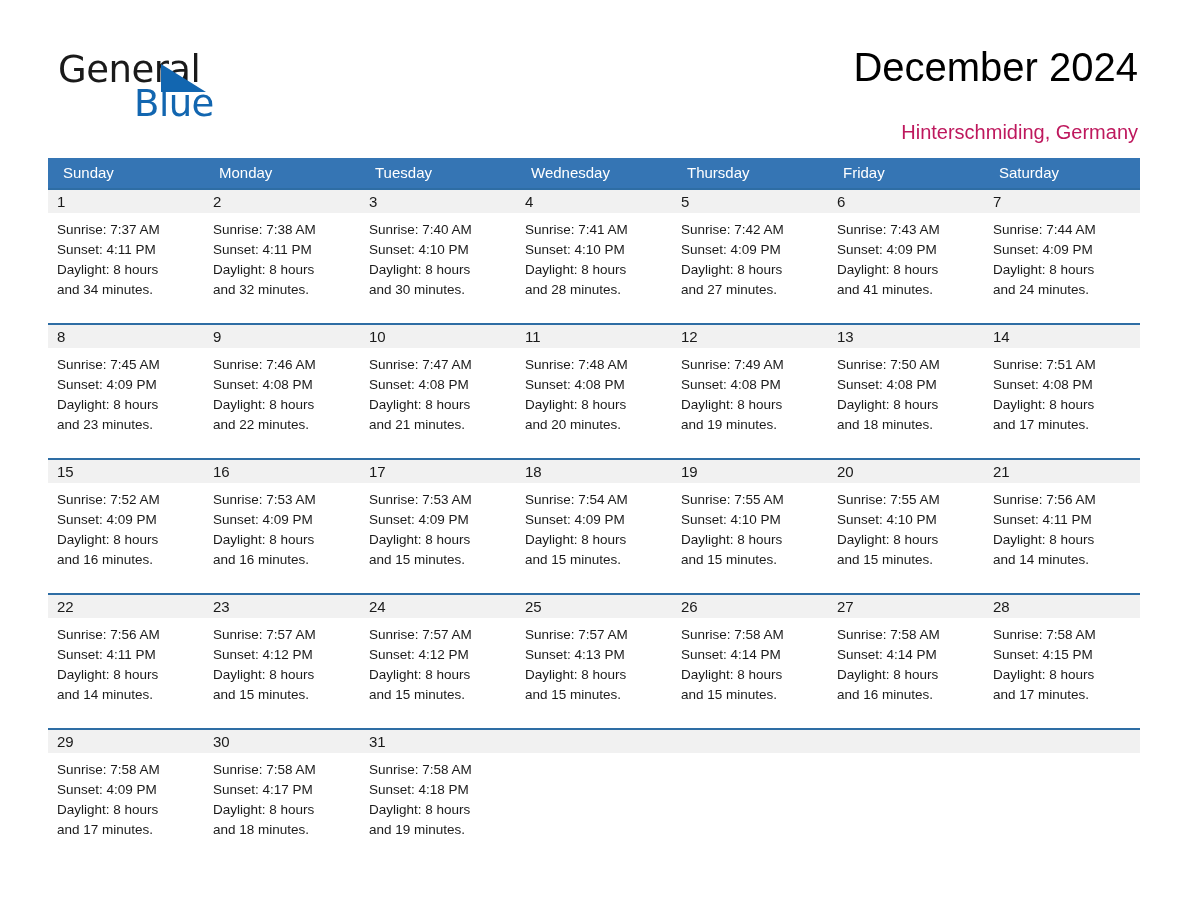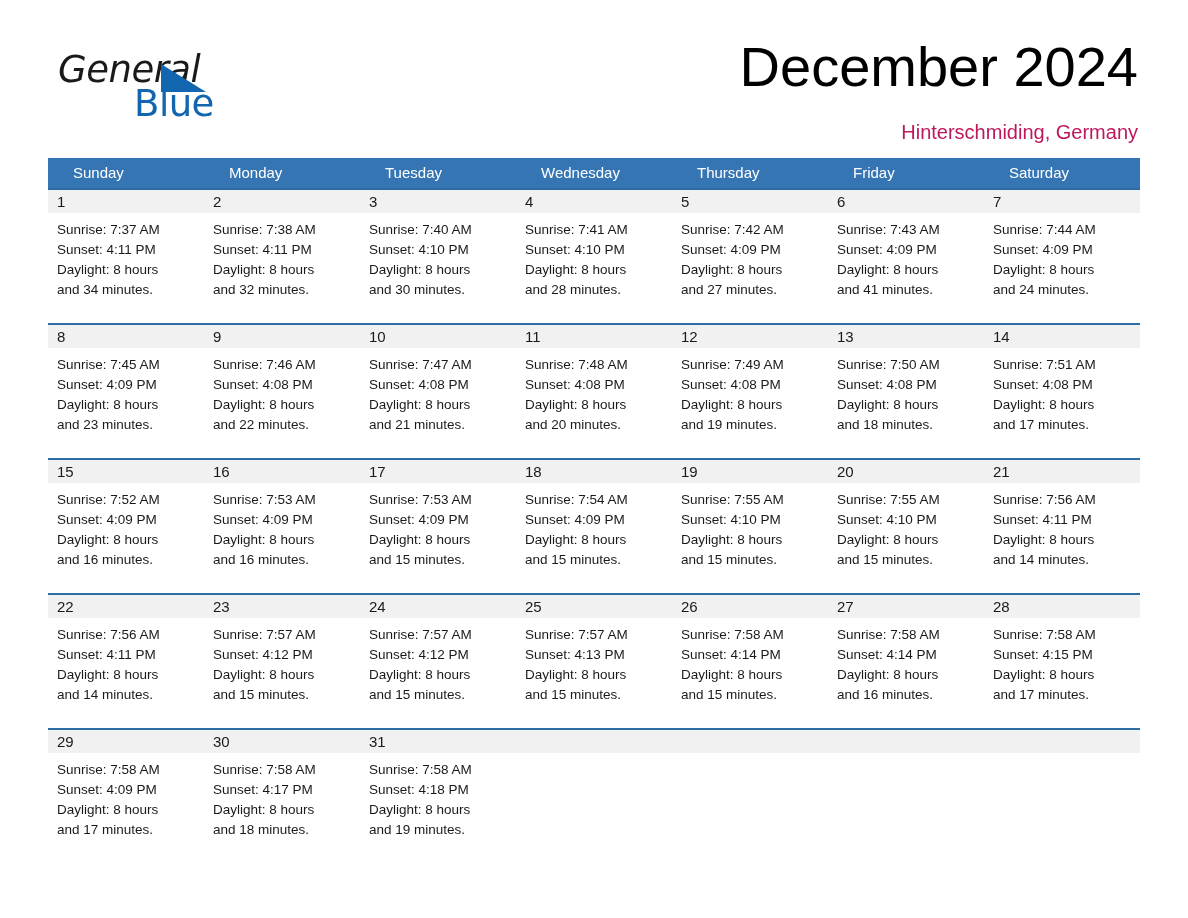--- a/index.html
+++ b/index.html
@@ -39,21 +39,20 @@
   .brand-general {
     position: absolute;
     left: 0;
     top: 0;
     font-size: 37px;
     line-height: 40px;
     letter-spacing: -0.5px;
     color: #1a1a1a;
     font-family: "DejaVu Sans", sans-serif;
     font-weight: 400;
-    font-style: italic;
   }
   .brand-tri {
     position: absolute;
     left: 103px;
     top: 14px;
     width: 0;
     height: 0;
     border-left: 45px solid #1266b0;
     border-top: 28px solid transparent;
   }
@@ -68,21 +67,21 @@
     font-family: "DejaVu Sans", sans-serif;
     font-weight: 400;
   }
   .title-block {
     position: absolute;
     right: 2px;
     top: 0;
     text-align: right;
   }
   .month-title {
-    font-size: 56px;
+    font-size: 40px;
     line-height: 54px;
     font-weight: 400;
     color: #000000;
     white-space: nowrap;
   }
   .location {
     margin-top: 24px;
     font-size: 20px;
     line-height: 28px;
     font-weight: 400;
@@ -100,21 +99,21 @@
   .weekday-row {
     display: flex;
     background: #3575b4;
     height: 30px;
   }
   .weekday-cell {
     flex: 1 1 0;
     color: #ffffff;
     font-size: 15px;
     line-height: 30px;
-    padding-left: 25px;
+    padding-left: 15px;
     box-sizing: border-box;
     white-space: nowrap;
   }
 
   .week-row {
     display: flex;
     border-top: 2px solid #2e6da4;
     height: 135px;
     box-sizing: border-box;
   }

